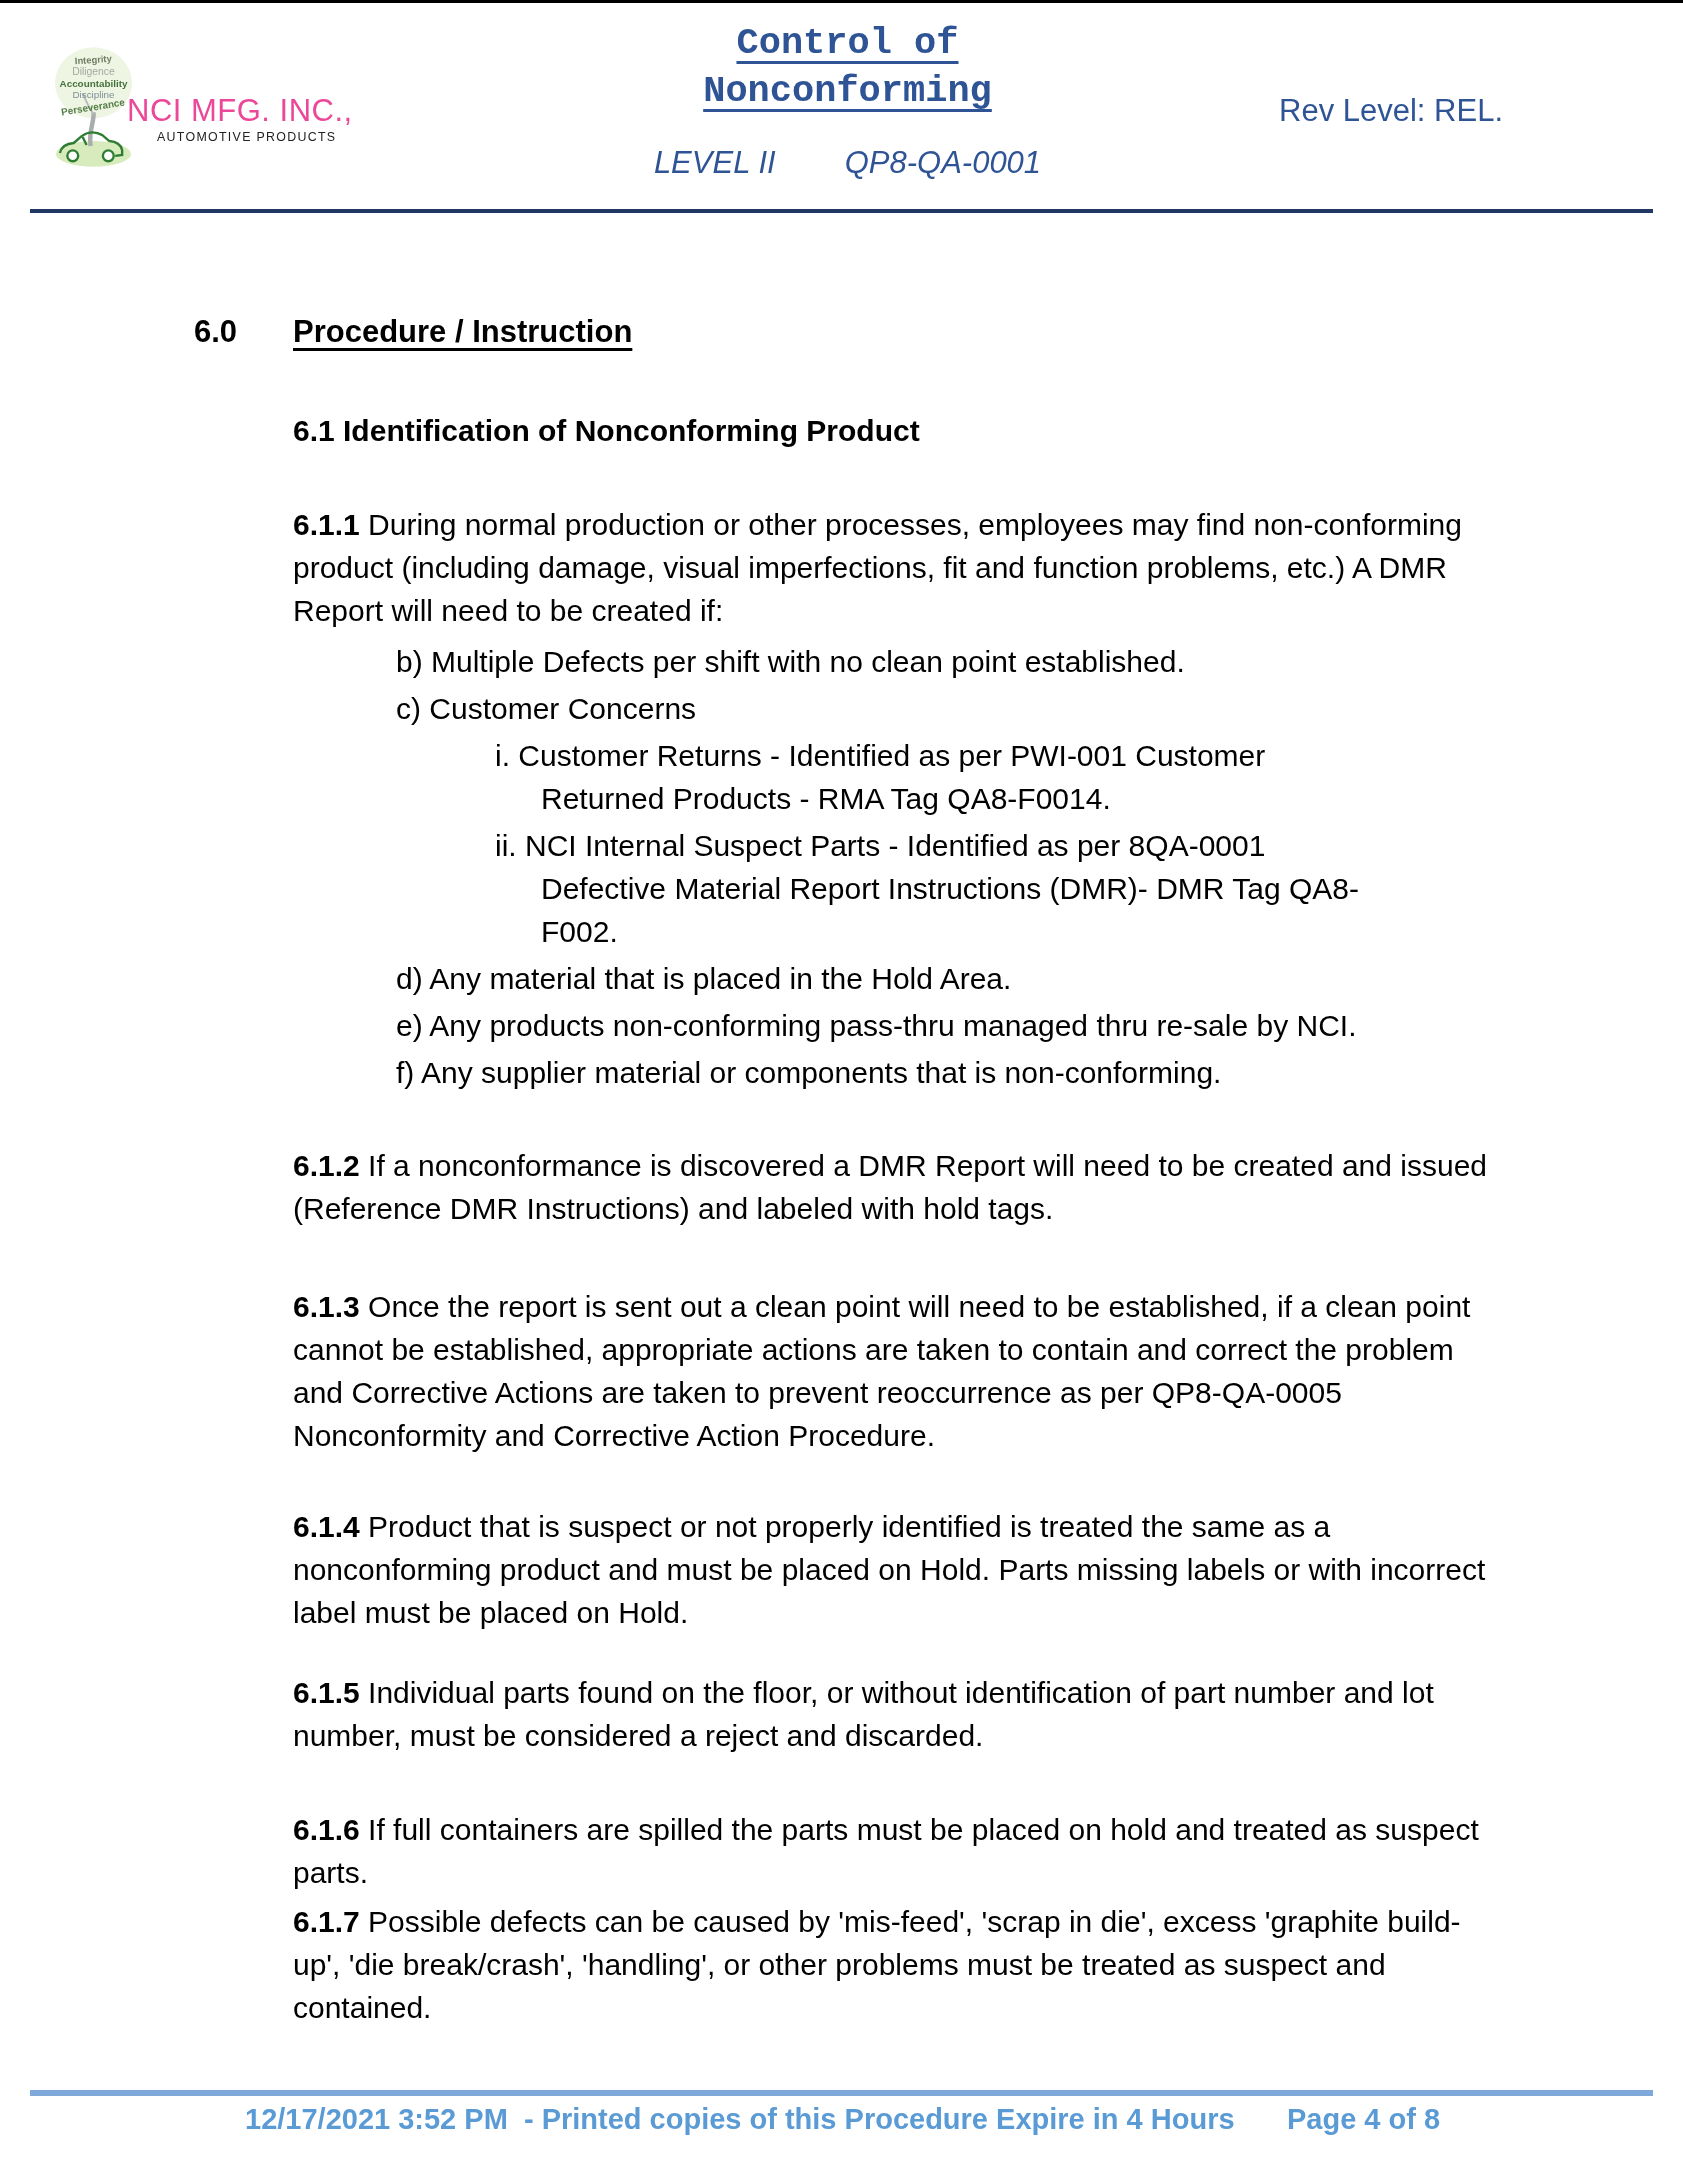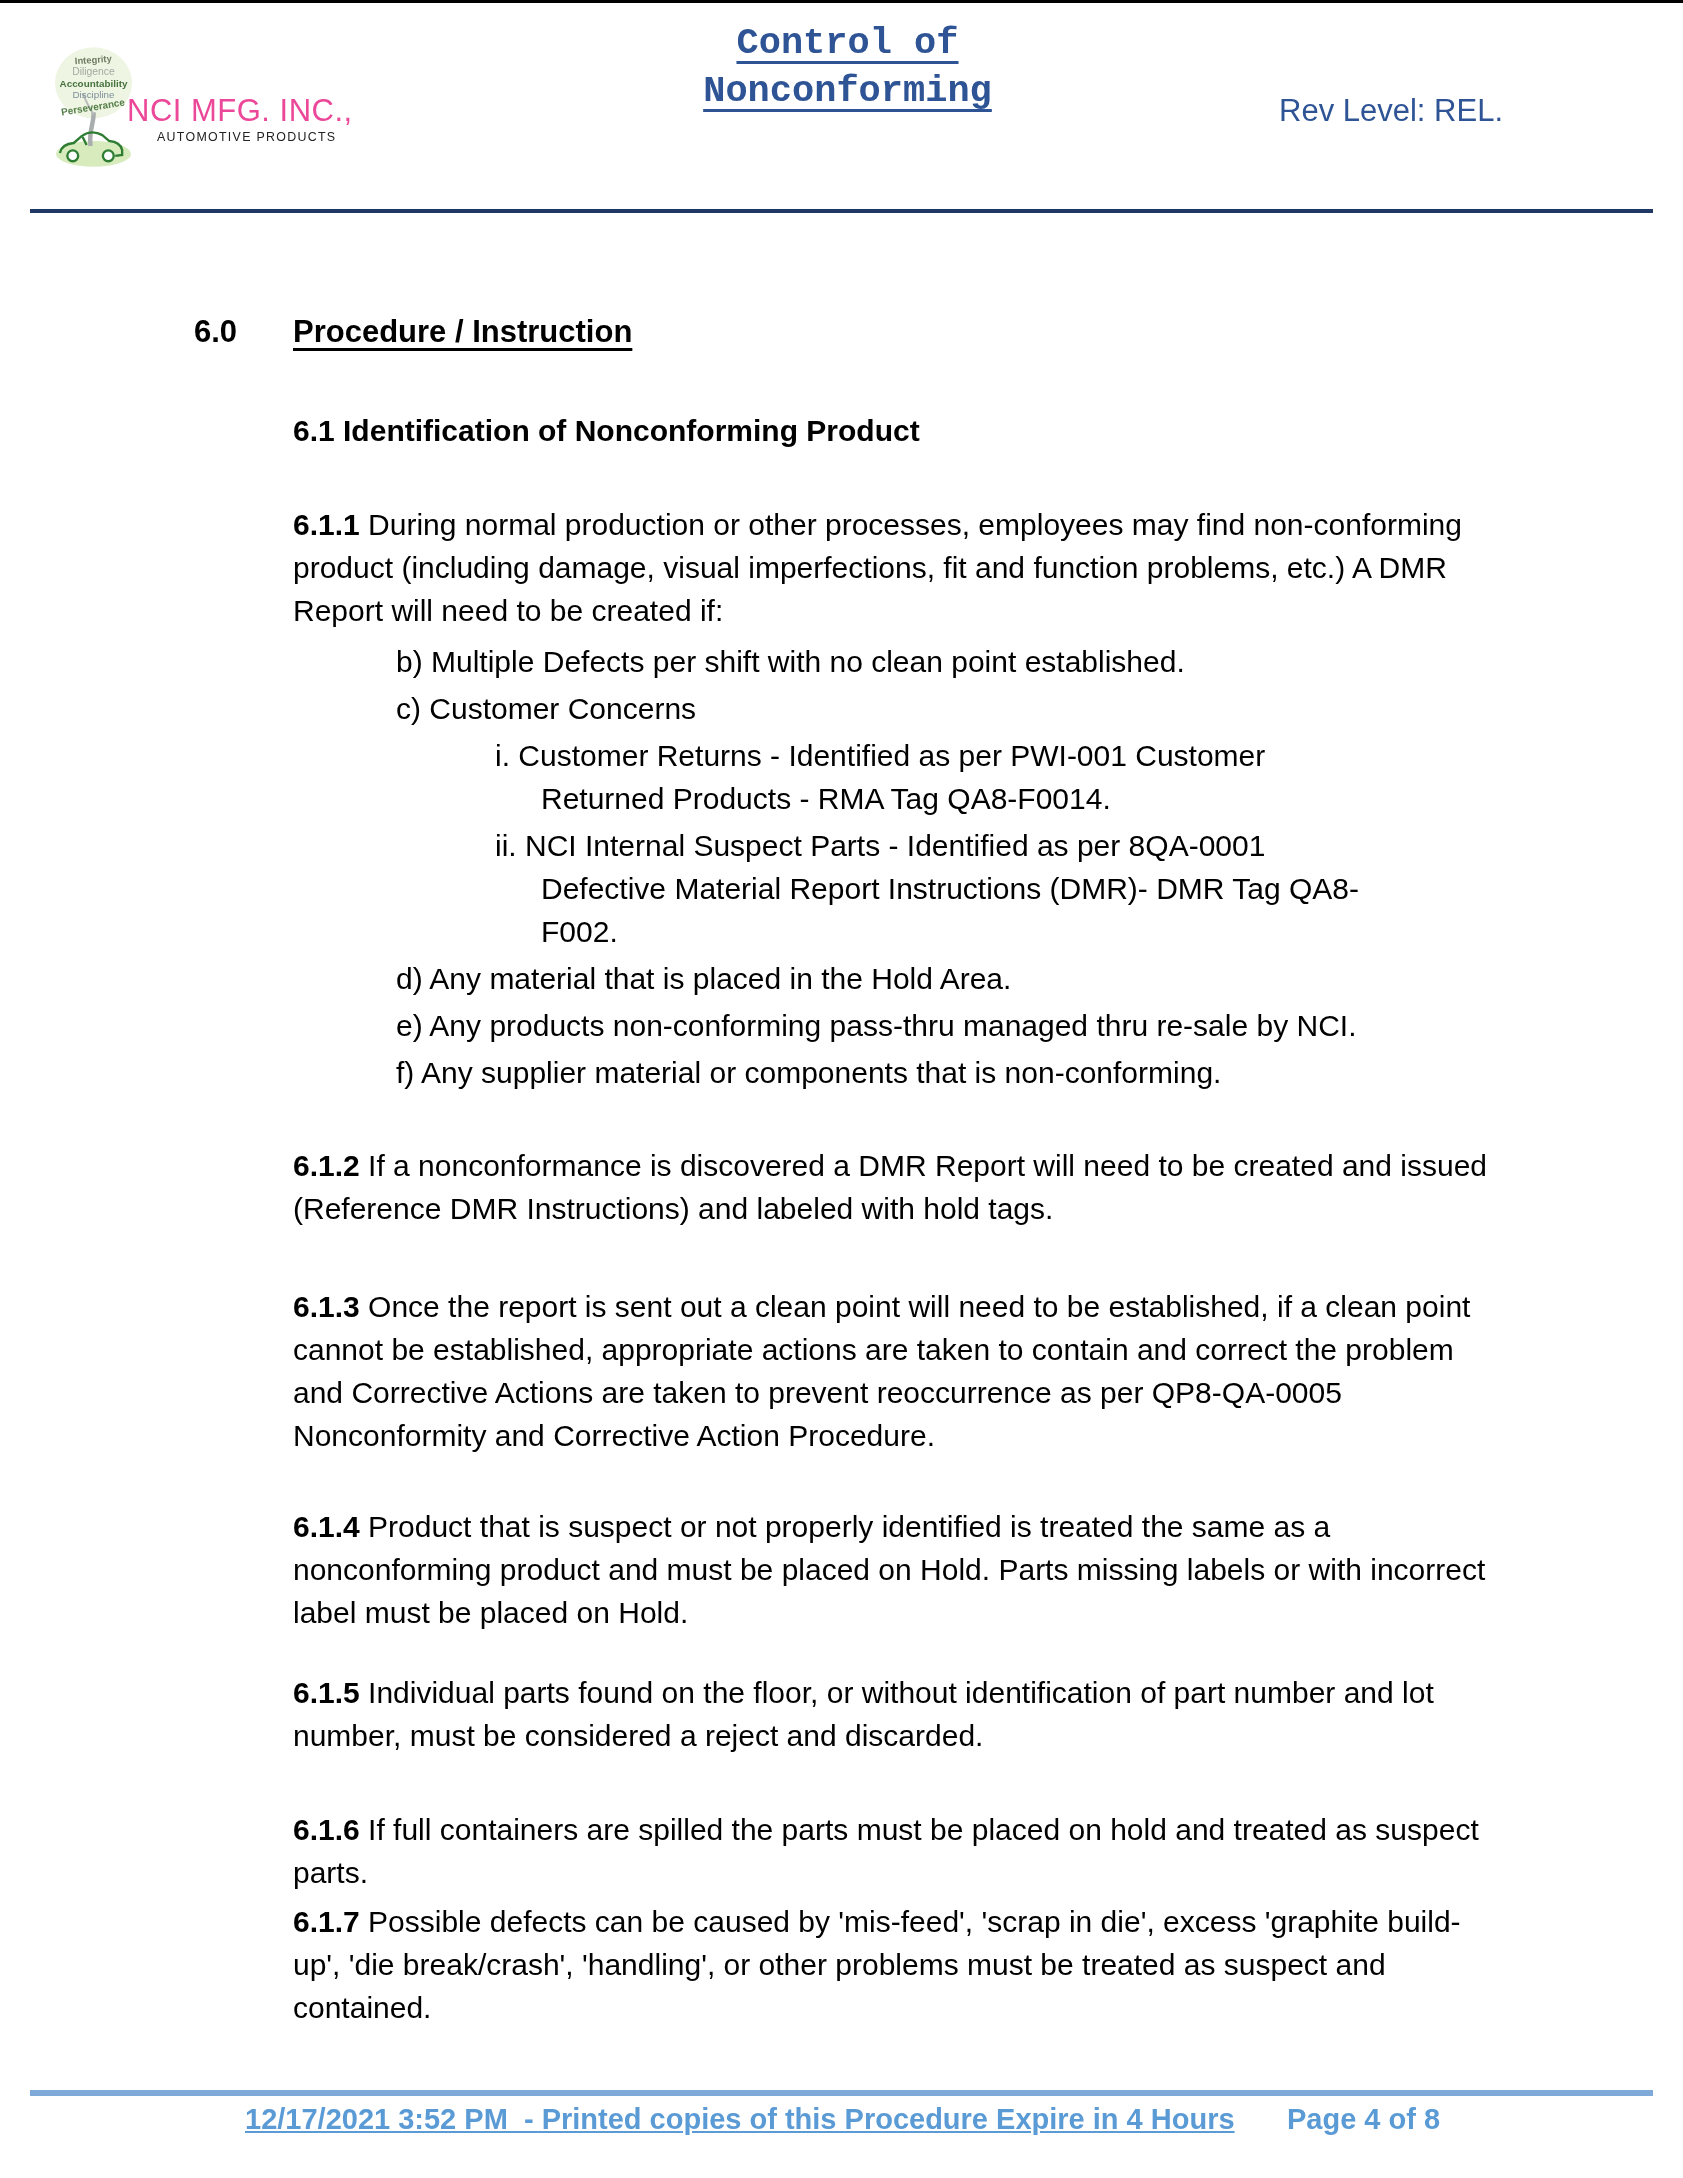--- a/index.html
+++ b/index.html
@@ -41,21 +41,21 @@
   .mt-p614 { margin-top:48px; }
   .mt-p615 { margin-top:37px; }
   .mt-p616 { margin-top:51px; }
   .mt-p617 { margin-top:6px; }
   .list1 { margin-top:8px; }
   .li1 { margin:4px 0 4px 103px; }
   .li2 { margin:4px 0 4px 202px; padding-left:46px; text-indent:-46px; max-width:842px; }
 
   
   .rule-bottom { position:absolute; left:30px; right:30px; top:2087px; height:6px; background:#7EA9D8; }
-  .footer-note { position:absolute; left:245px; top:2100px; font-size:29px; font-weight:bold; color:#5B9BD5; white-space:pre;text-decoration:underline; }
+  .footer-note { position:absolute; left:245px; top:2100px; font-size:29px; font-weight:bold; color:#5B9BD5; white-space:pre; }
   .footer-page { position:absolute; left:1287px; top:2100px; font-size:29px; font-weight:bold; color:#5B9BD5; }
 
   
   .tw1 { font:600 9.5px "Liberation Sans",sans-serif; fill:#6f7d63; }
   .tw2 { font:10.5px "Liberation Sans",sans-serif; fill:#a5aaa3; }
   .tw3 { font:bold 10px "Liberation Sans",sans-serif; fill:#44713d; }
   .tw4 { font:10px "Liberation Sans",sans-serif; fill:#7f8f9b; }
   .tw5 { font:600 10px "Liberation Sans",sans-serif; fill:#567f4a; }
 </style>
 </head>
@@ -80,20 +80,23 @@
         <circle cx="19" cy="122" r="5.5" fill="#fff"></circle>
         <circle cx="55" cy="122" r="5.5" fill="#fff"></circle>
       </g>
     </svg>
     <div class="company">NCI MFG. INC.,</div>
     <div class="tagline">AUTOMOTIVE PRODUCTS</div>
   </div>
 
   <div class="title-block">
     <div class="title-line">Control of Nonconforming</div>
+    <div class="doc-line">
+      <span>LEVEL II</span><span class="doc-code">QP8-QA-0001</span>
+    </div>
   </div>
 
   <div class="rev-block">
     <div>Rev Level: REL.</div>
   </div>
 
   <div class="rule-top"></div>
 
   <div class="main">
 

